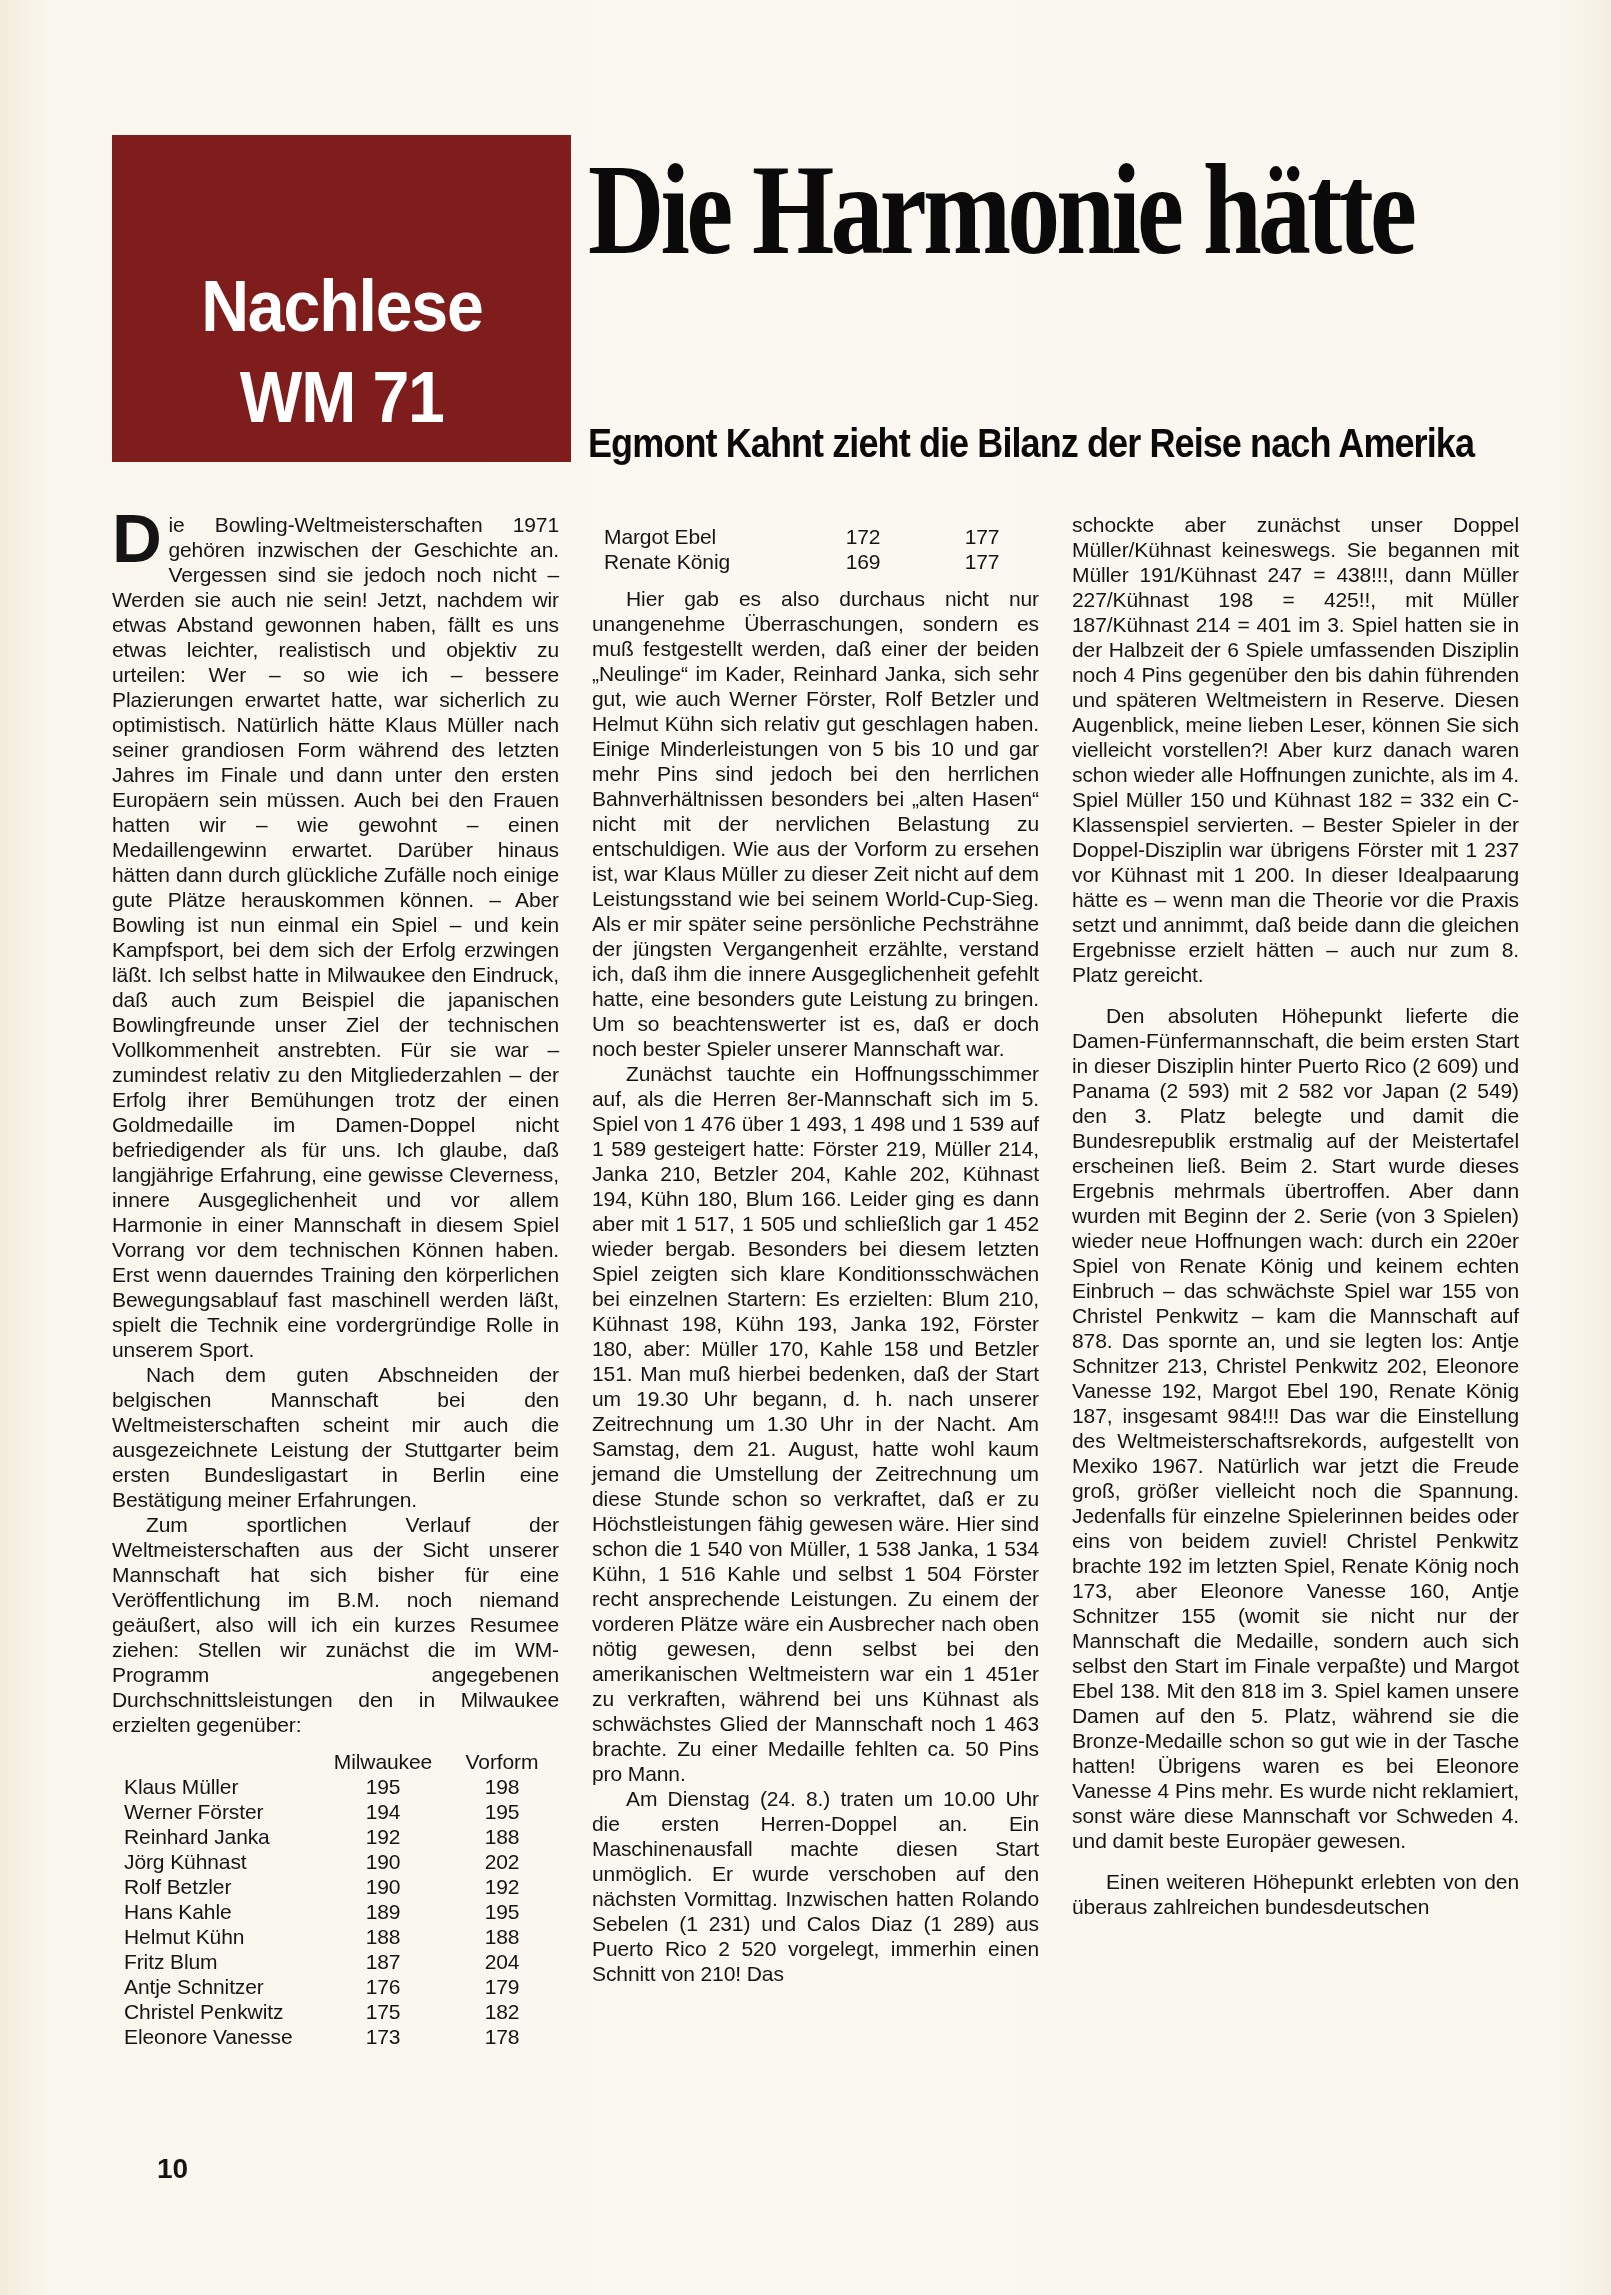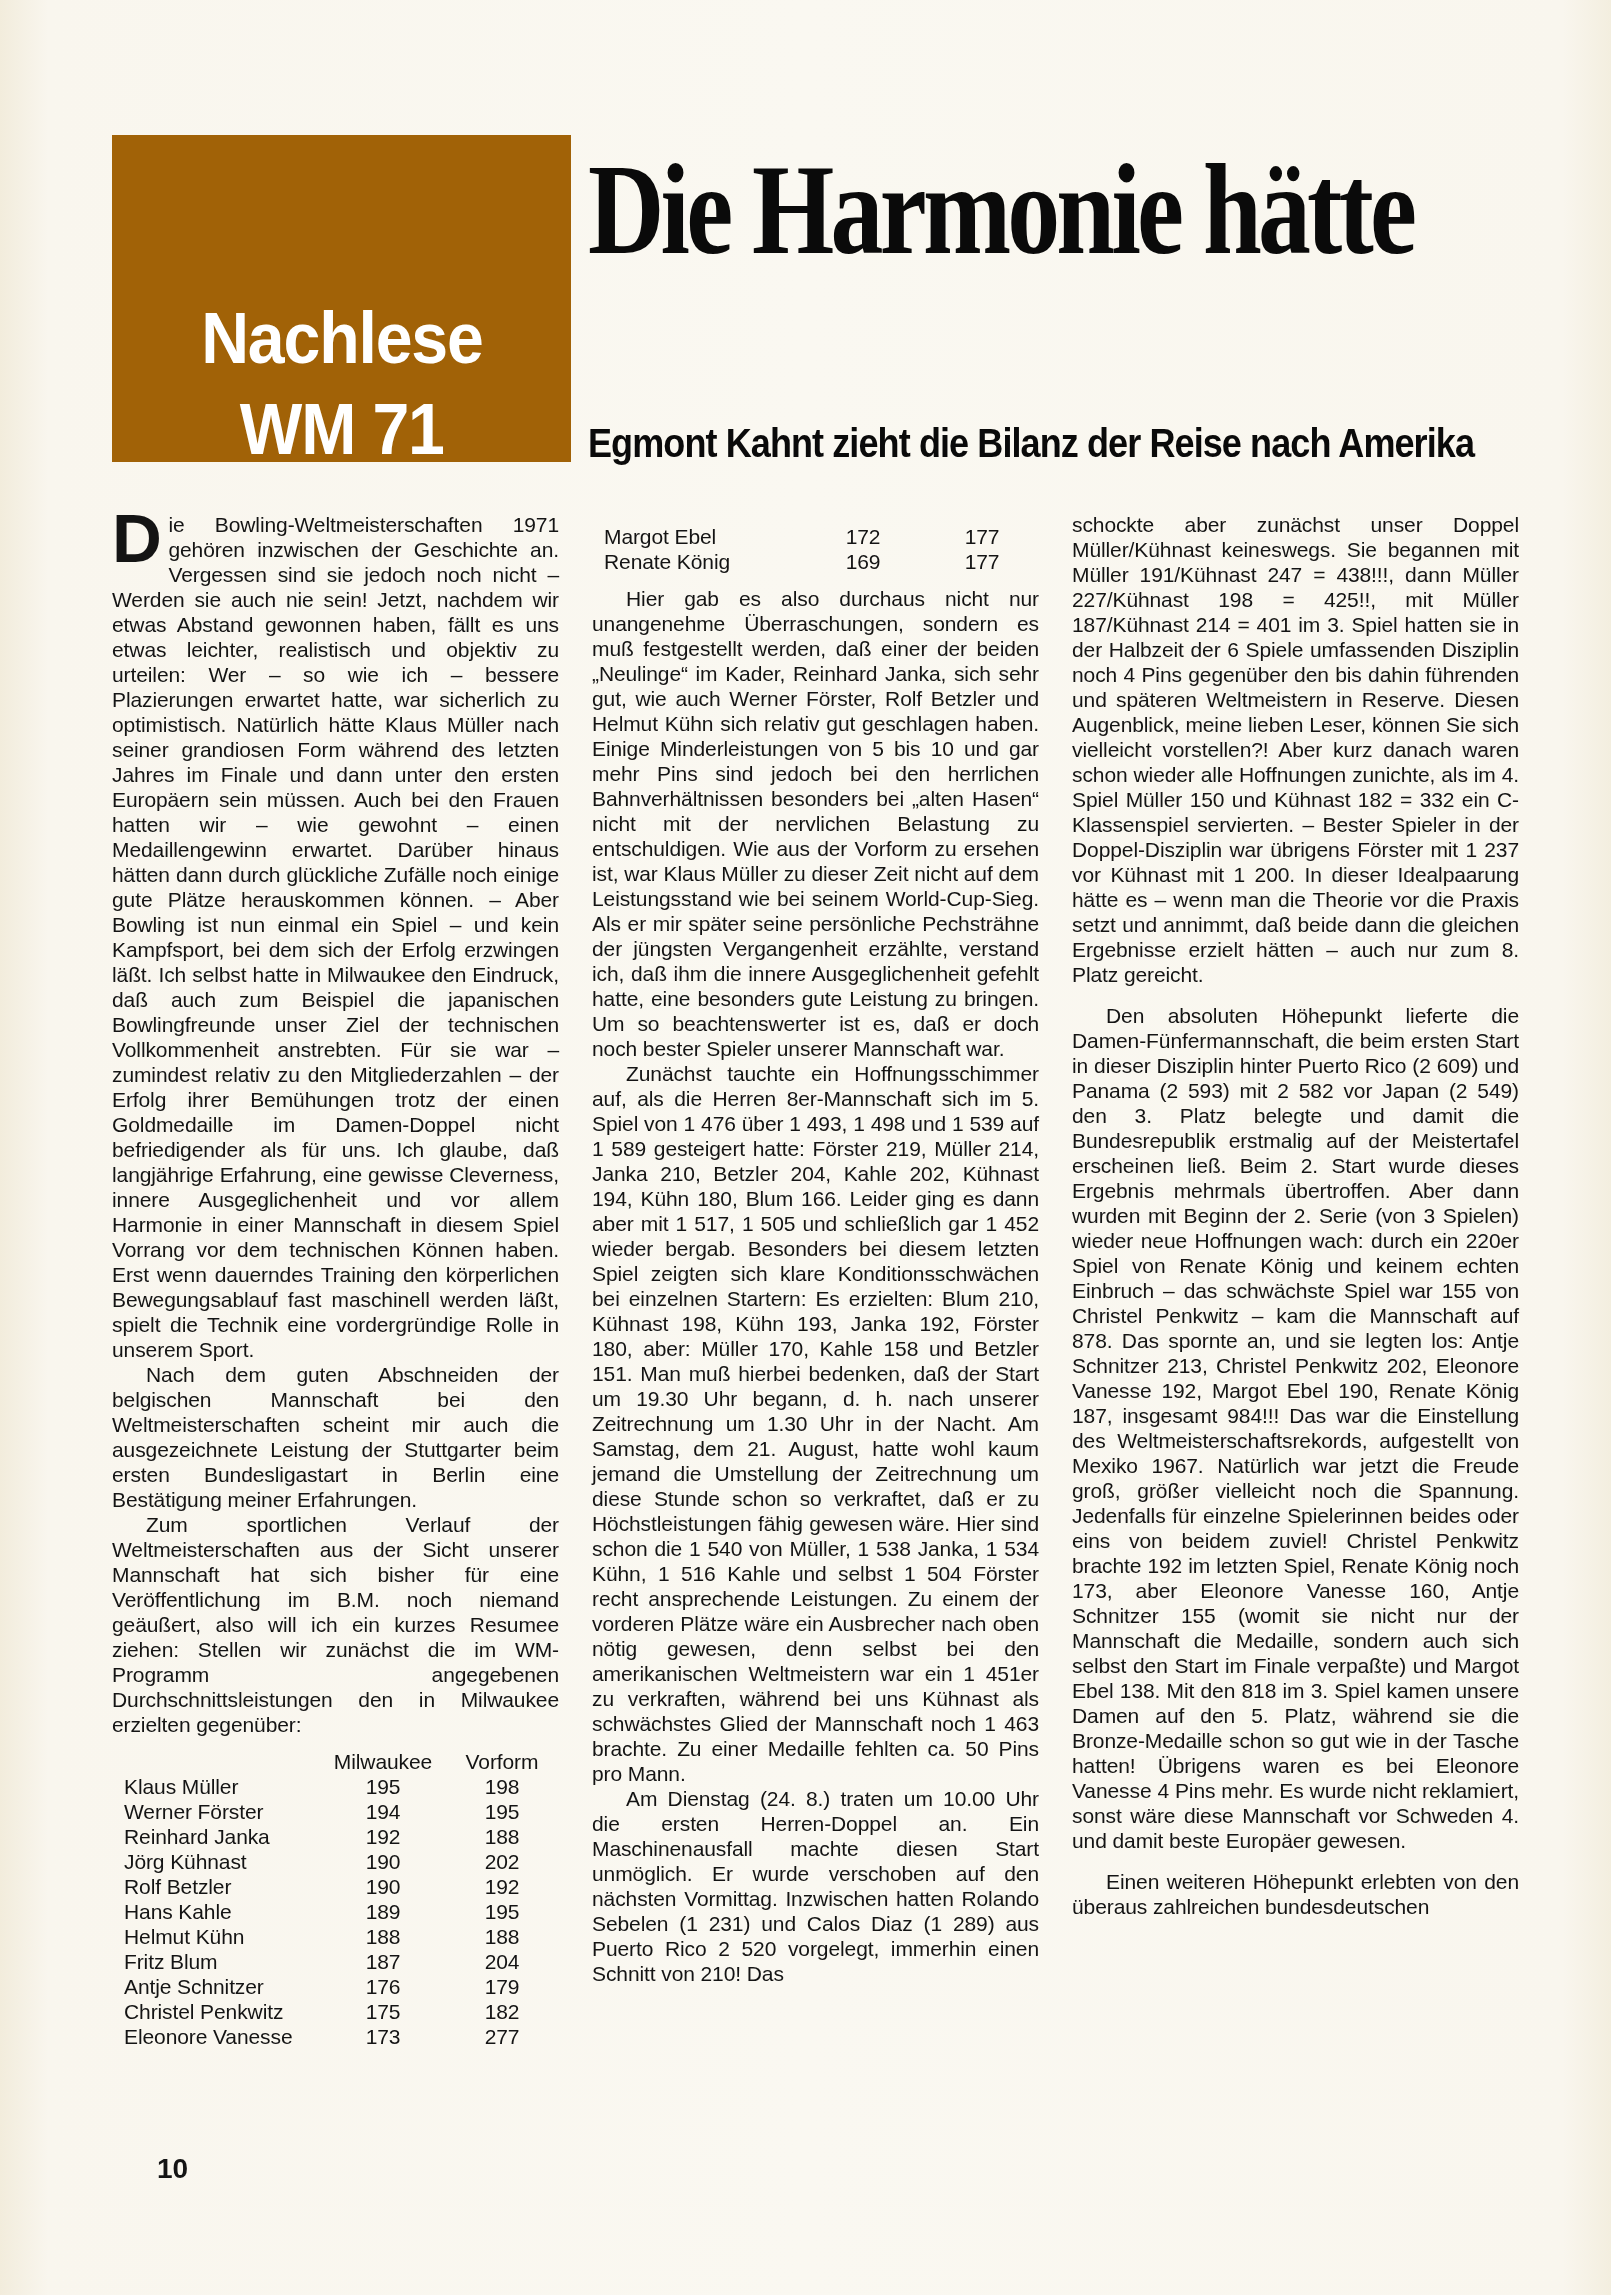--- a/index.html
+++ b/index.html
@@ -5,23 +5,23 @@
   html,body{margin:0;padding:0;}
   body{
     width:1612px;height:2295px;position:relative;overflow:hidden;
     background:linear-gradient(90deg,#f2ecdc 0%,#f9f6ee 3%,#faf8f1 50%,#f9f6ee 97%,#f3eedf 100%);
     font-family:"Liberation Sans",sans-serif;color:#141414;
     -webkit-font-smoothing:antialiased;
   }
   .page{position:absolute;inset:0;}
   
   .kicker-box{
-    position:absolute;left:112px;top:135px;width:459px;height:327px;background:#a16207;
+    position:absolute;left:112px;top:135px;width:459px;height:327px;background:#7f1d1d;
     display:flex;flex-direction:column;align-items:center;justify-content:flex-end;
-    box-sizing:border-box;gap:25px;
+    padding-bottom:32px;box-sizing:border-box;gap:25px;
   }
   .kicker-line{
     color:#fff;font-weight:bold;font-size:72px;line-height:66px;white-space:nowrap;
     display:inline-block;transform:scaleX(0.92);transform-origin:50% 50%;letter-spacing:-1.3px;
   }
   .headline{position:absolute;left:588px;top:137px;width:968px;font-family:Liberation Serif, serif;}
   .hl-line{display:block;height:150px;}
   .hl-inner{
     display:inline-block;white-space:nowrap;font-weight:bold;font-size:129px;line-height:145px;
     letter-spacing:-4.6px;transform:scaleX(0.82);transform-origin:0 50%;color:#0a0a0a;
@@ -132,21 +132,21 @@
               <span class="tcell c2">179</span>
             </div>
             <div class="trow">
               <span class="tcell c0">Christel Penkwitz</span>
               <span class="tcell c1">175</span>
               <span class="tcell c2">182</span>
             </div>
             <div class="trow">
               <span class="tcell c0">Eleonore Vanesse</span>
               <span class="tcell c1">173</span>
-              <span class="tcell c2">277</span>
+              <span class="tcell c2">178</span>
             </div>
           </div>
       </div>
     </div>
 
     <div class="col">
       <div class="score-table">
           <div class="trow">
             <span class="tcell c0">Margot Ebel</span>
             <span class="tcell c1">172</span>

